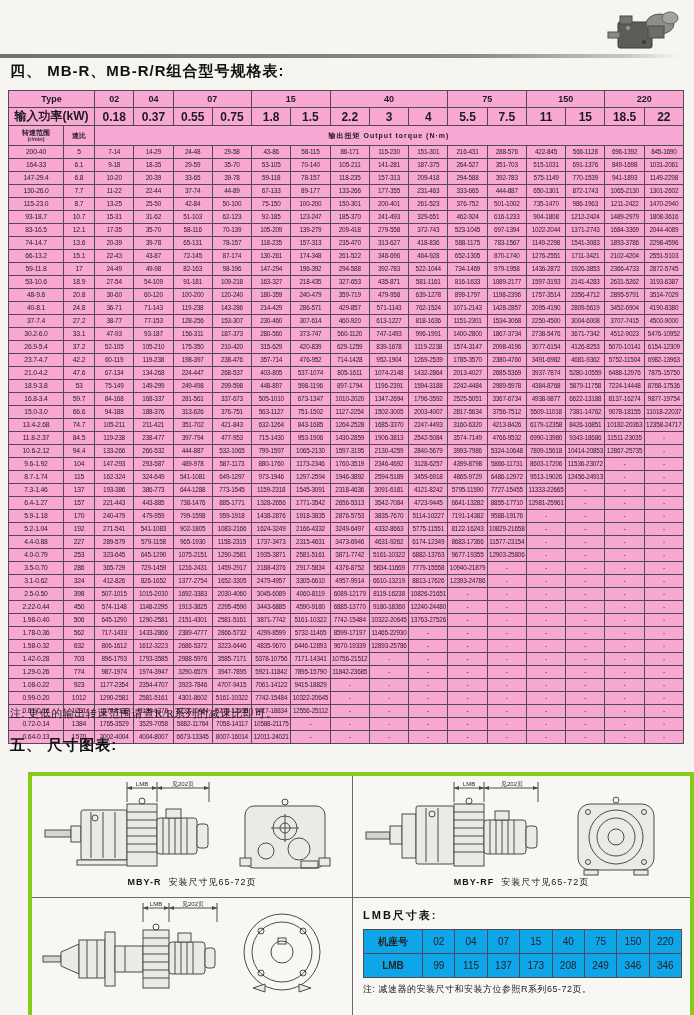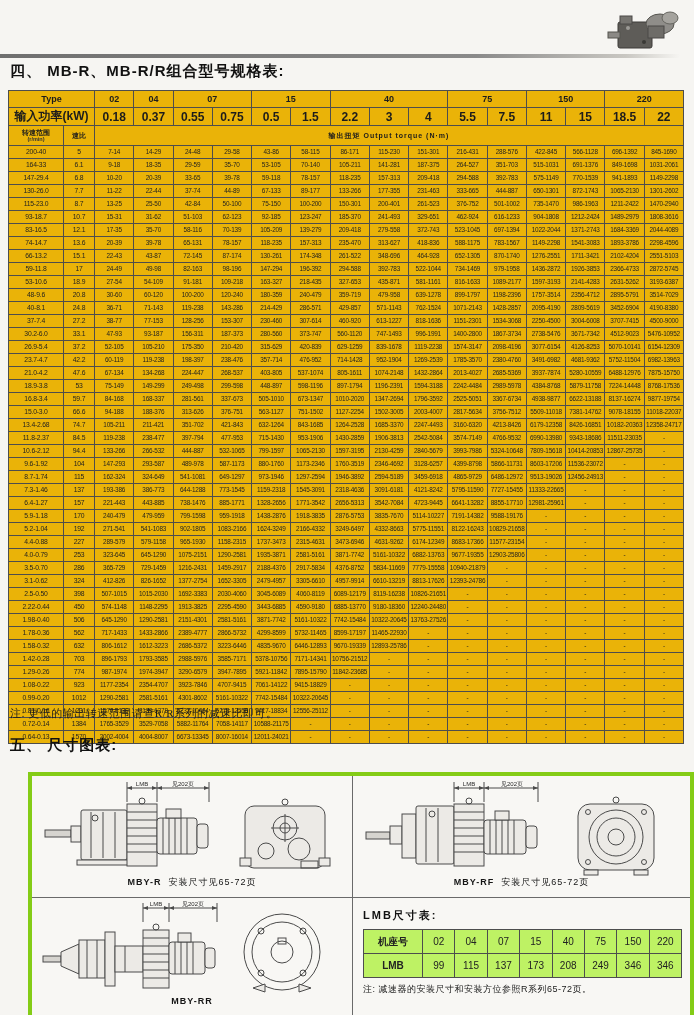--- a/index.html
+++ b/index.html
@@ -11,21 +11,21 @@
   }
   .top-rule{position:absolute;left:0;top:54px;width:680px;height:4px;
     background:linear-gradient(to right,#6f6f6f 0%,#8a8a8a 70%,#c9c7c2 92%,rgba(200,198,193,0) 100%);}
   .photo{position:absolute;right:6px;top:4px;width:84px;height:50px;}
   .sec-title{position:absolute;left:10px;font-weight:bold;color:#111;
     font-size:15px;letter-spacing:1px;}
   #title4{top:62px;}
   #title5{top:736px;}
   
   .spec-wrap{position:absolute;left:8px;top:90px;width:676px;}
-  table{border-collapse:collapse;table-layout:fixed;width:100%;background:#eab308;}
+  table{border-collapse:collapse;table-layout:fixed;width:100%;background:#f9a8d4;}
   .spec-wrap th,.spec-wrap td{border:1px solid #4d4d4d;padding:0;text-align:center;
     overflow:hidden;white-space:nowrap;}
   .spec-wrap thead th{font-weight:bold;color:#1c1c1c;}
   .row-type th{height:16px;font-size:9px;}
   .row-kw th{height:16px;font-size:12px;font-weight:normal;}
   .row-sub th{height:19px;font-size:7px;font-weight:normal;}
   .type-head{font-size:10px;}
   .speed-head{line-height:1.1;}
   .speed-head .u{display:block;font-size:5.5px;color:#333;}
   .torque-head{font-size:8.5px;letter-spacing:1px;}
@@ -44,21 +44,21 @@
   #q-tl{left:0;top:0;width:320px;height:121px;}
   #q-tr{left:321px;top:0;width:337px;height:121px;}
   #q-bl{left:0;top:122px;width:320px;height:118px;}
   #q-br{left:321px;top:122px;width:337px;height:118px;}
   .diagram{display:block;margin:2px auto 0 auto;}
   .caption{text-align:center;font-size:9px;color:#161616;margin-top:-2px;letter-spacing:1px;}
   .caption b{font-weight:bold;}
   
   .lmb-title{font-size:11px;font-weight:bold;color:#111;margin:10px 0 6px 10px;letter-spacing:2px;}
   .lmb-wrap{margin:0 8px 0 10px;}
-  .lmb-wrap table{background:#bef264;}
+  .lmb-wrap table{background:#0ea5e9;}
   .lmb-wrap th,.lmb-wrap td{border:1px solid #4d4d4d;text-align:center;font-size:10px;padding:0;}
   .lmb-wrap tr{height:24px;}
   .lmb-note{font-size:9px;color:#1b1b1b;margin:5px 0 0 10px;letter-spacing:0.5px;}
   svg .ln{stroke:#4a4a4a;stroke-width:1;fill:none;}
   svg .fl{stroke:#4a4a4a;stroke-width:1;fill:#eceae6;}
   svg .dk{stroke:#4a4a4a;stroke-width:1;fill:#d6d4cf;}
   svg text{font-family:"Liberation Sans","DejaVu Sans",sans-serif;fill:#2a2a2a;}
 </style>
 </head>
 <body>
@@ -97,21 +97,21 @@
           <th colspan="2">75</th>
           <th colspan="2">150</th>
           <th colspan="2">220</th>
         </tr>
       <tr class="row-kw" id="kw-row">
         <th colspan="2">输入功率(kW)</th>
       <th>0.18</th>
           <th>0.37</th>
           <th>0.55</th>
           <th>0.75</th>
-          <th>0.5</th>
+          <th>1.8</th>
           <th>1.5</th>
           <th>2.2</th>
           <th>3</th>
           <th>4</th>
           <th>5.5</th>
           <th>7.5</th>
           <th>11</th>
           <th>15</th>
           <th>18.5</th>
           <th>22</th>
@@ -1159,23 +1159,20 @@
         <circle class="ln" cx="243" cy="52" r="30"></circle>
         <circle class="ln" cx="243" cy="52" r="11"></circle>
       <rect class="ln" x="239" y="38" width="8" height="6"></rect>
       <circle class="ln" cx="222" cy="31" r="3"></circle>
         <circle class="ln" cx="264" cy="31" r="3"></circle>
       <circle class="ln" cx="222" cy="73" r="3"></circle>
         <circle class="ln" cx="264" cy="73" r="3"></circle>
       <polygon class="fl" points="214,88 226,84 226,92"></polygon>
         <polygon class="fl" points="272,88 260,84 260,92"></polygon>
     </svg>
-    <div class="caption">
-      <b>MBY-RR</b>
-    </div>
   </div>
 
   <div class="quad" id="q-br">
     <div class="lmb-title">LMB尺寸表:</div>
     <div class="lmb-wrap">
       <table>
         <tbody>
           <tr id="lmb-sizes-row">
             <th style="width:58px">机座号</th>
           <td>02</td>

